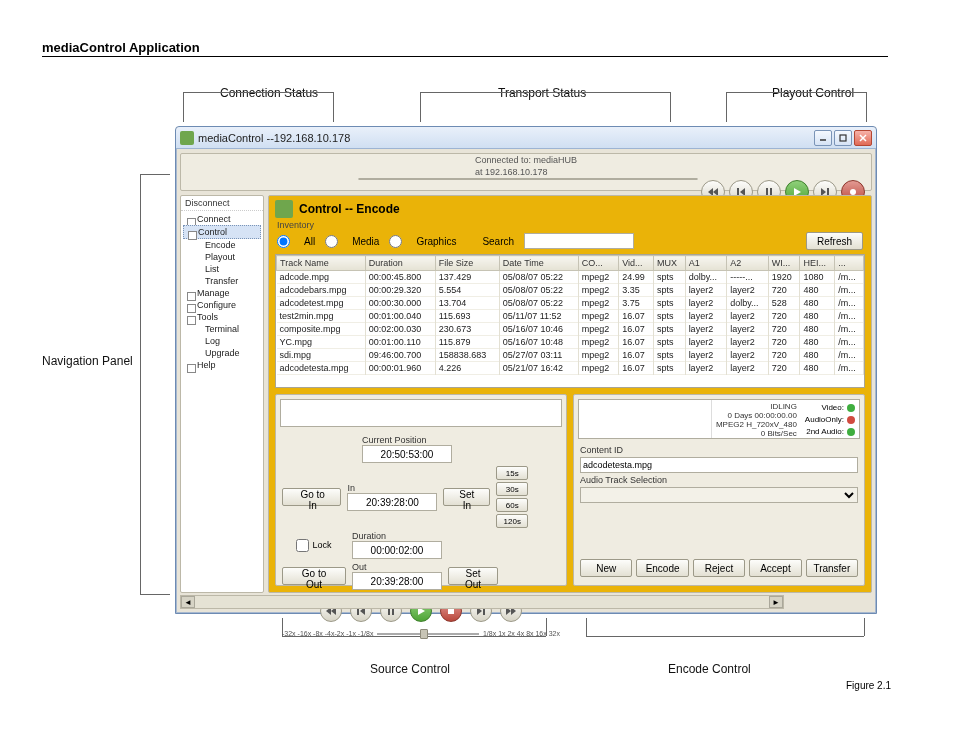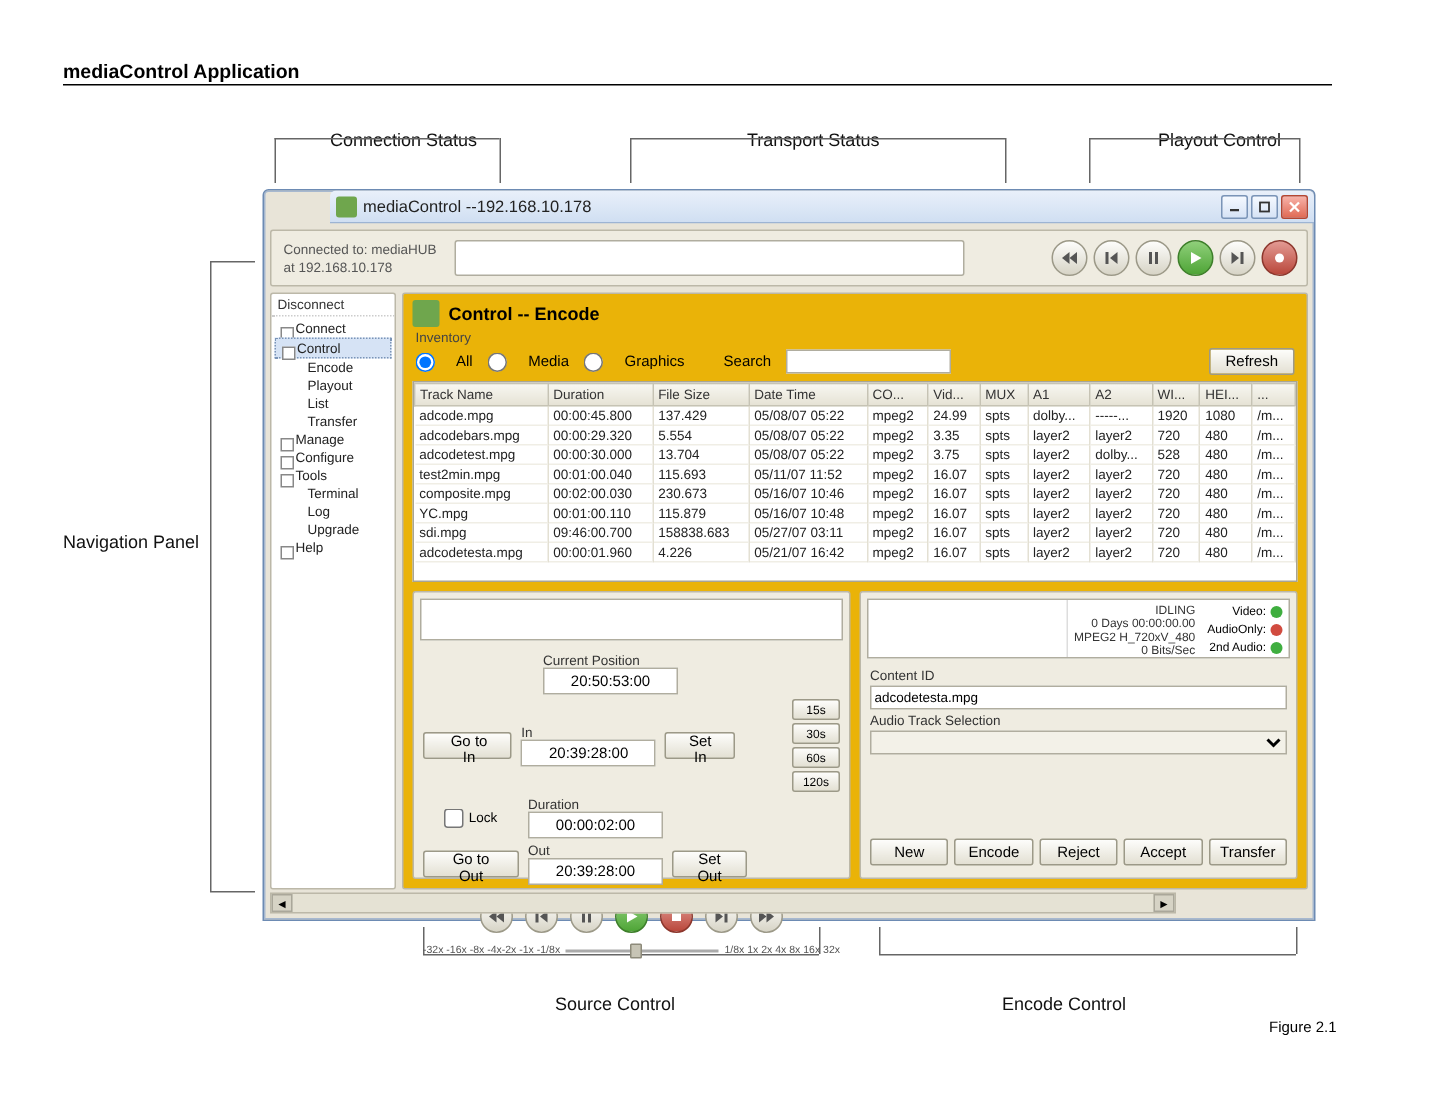--- a/index.html
+++ b/index.html
@@ -11,32 +11,32 @@
   .callout-label { position: absolute; font-size: 12px; color: #111; margin-top: 14px; }
 
   .figure-label { position: absolute; left: 846px; top: 680px; font-size: 10px; }
 
   
   .app-window {
     position: absolute; left: 175px; top: 126px; width: 702px; height: 488px;
     background: #e8e4d8; border: 1px solid #6d8bb3; border-radius: 4px 4px 0 0;
     box-shadow: 0 0 0 1px #a7b8cf inset;
   }
-  .titlebar { height: 22px; background: linear-gradient(#e9f0fa,#d0dff2); border-bottom: 1px solid #9db4d3; display: flex; align-items: center; padding: 0 4px; border-radius: 4px 4px 0 0; margin-left: 44px; }
+  .titlebar { height: 22px; background: linear-gradient(#e9f0fa,#d0dff2); border-bottom: 1px solid #9db4d3; display: flex; align-items: center; padding: 0 4px; border-radius: 4px 4px 0 0; }
   .titlebar .app-icon { width: 14px; height: 14px; margin-right: 4px; background: #6fa64d; border-radius: 2px; }
   .titlebar .title-text { font-size: 11px; color: #222; }
   .titlebar .spacer { flex: 1; }
   .winbtn { width: 18px; height: 16px; margin-left: 2px; display: flex; align-items: center; justify-content: center; border: 1px solid #7a94b7; background: linear-gradient(#f5f9ff,#d6e3f5); border-radius: 2px; }
   .winbtn.close { background: linear-gradient(#f7b2a9,#e06a55); border-color: #b44632; }
   .winbtn svg { width: 10px; height: 10px; }
 
   .window-body { position: absolute; top: 22px; left: 0; right: 0; bottom: 0; }
 
   
-  .topstrip { position: absolute; left: 4px; right: 4px; top: 4px; height: 38px; border: 1px solid #bcb8a8; background: #efece1; border-radius: 2px; display: flex; align-items: center; }
+  .topstrip { position: absolute; left: 4px; right: 4px; top: 4px; height: 38px; border: 1px solid #bcb8a8; background: #efece1; border-radius: 2px; display: flex; align-items: center; flex-direction: column; }
   .conn-text { padding: 0 8px; font-size: 9px; color: #555; line-height: 12px; }
   .transport-box { margin-left: 4px; width: 340px; height: 24px; background: #fff; border: 1px solid #b0ad9f; border-radius: 2px; }
   .transport-controls { margin-left: auto; margin-right: 6px; display: flex; gap: 4px; }
   .tc-btn { width: 24px; height: 24px; border-radius: 50%; background: linear-gradient(#fdfdfb,#d7d4c6); border: 1px solid #9c9988; display: flex; align-items: center; justify-content: center; cursor: pointer; }
   .tc-btn.play { background: linear-gradient(#8fd07a,#4ea436); border-color: #3e7f2b; }
   .tc-btn.rec { background: linear-gradient(#e39a93,#b9473b); border-color: #8c362c; }
   .tc-btn svg { width: 12px; height: 12px; }
 
   
   .nav-panel { position: absolute; left: 4px; top: 46px; width: 84px; bottom: 20px; background: #fff; border: 1px solid #bcb8a8; border-radius: 2px; overflow: hidden; }
@@ -77,21 +77,21 @@
   .status-block { margin-left: auto; padding: 2px 4px; font-size: 8px; text-align: right; line-height: 9px; color: #333; border-left: 1px solid #ddd; }
   .status-leds { padding: 2px 4px; font-size: 8px; line-height: 12px; text-align: right; }
   .led { display: inline-block; width: 8px; height: 8px; border-radius: 50%; margin-left: 3px; vertical-align: middle; }
   .led.green { background: #3fae3f; }
   .led.red { background: #d14b3f; }
 
   .source-body { position: absolute; top: 40px; left: 6px; right: 6px; bottom: 6px; }
   .row { display: flex; align-items: center; gap: 6px; margin: 3px 0; }
   .tc-field { width: 90px; height: 18px; border: 1px solid #b0ad9f; background: #fff; font-size: 10px; text-align: center; display: flex; align-items: center; justify-content: center; }
   .small-lbl { font-size: 9px; color: #333; }
-  .mini-btns { display: flex; flex-wrap: wrap; gap: 2px; width: 72px; justify-content: flex-end; }
+  .mini-btns { display: flex; flex-wrap: wrap; gap: 2px; width: 72px; }
   .mini-btns .btn { width: 32px; height: 14px; padding: 0; font-size: 8px; }
 
   .jog-row { display: flex; justify-content: center; gap: 8px; margin-top: 10px; }
   .jog-row .tc-btn { width: 22px; height: 22px; }
   .speed-slider { margin-top: 8px; display: flex; align-items: center; gap: 4px; font-size: 7px; color: #555; }
   .speed-slider .track { flex: 1; height: 2px; background: #aaa; position: relative; }
   .speed-slider .thumb { position: absolute; left: 42%; top: -4px; width: 8px; height: 10px; background: #c7c4b5; border: 1px solid #8d8a7a; border-radius: 1px; }
 
   .encode-body { position: absolute; top: 50px; left: 6px; right: 6px; bottom: 6px; }
   .encode-body .field-row { margin: 2px 0; }

